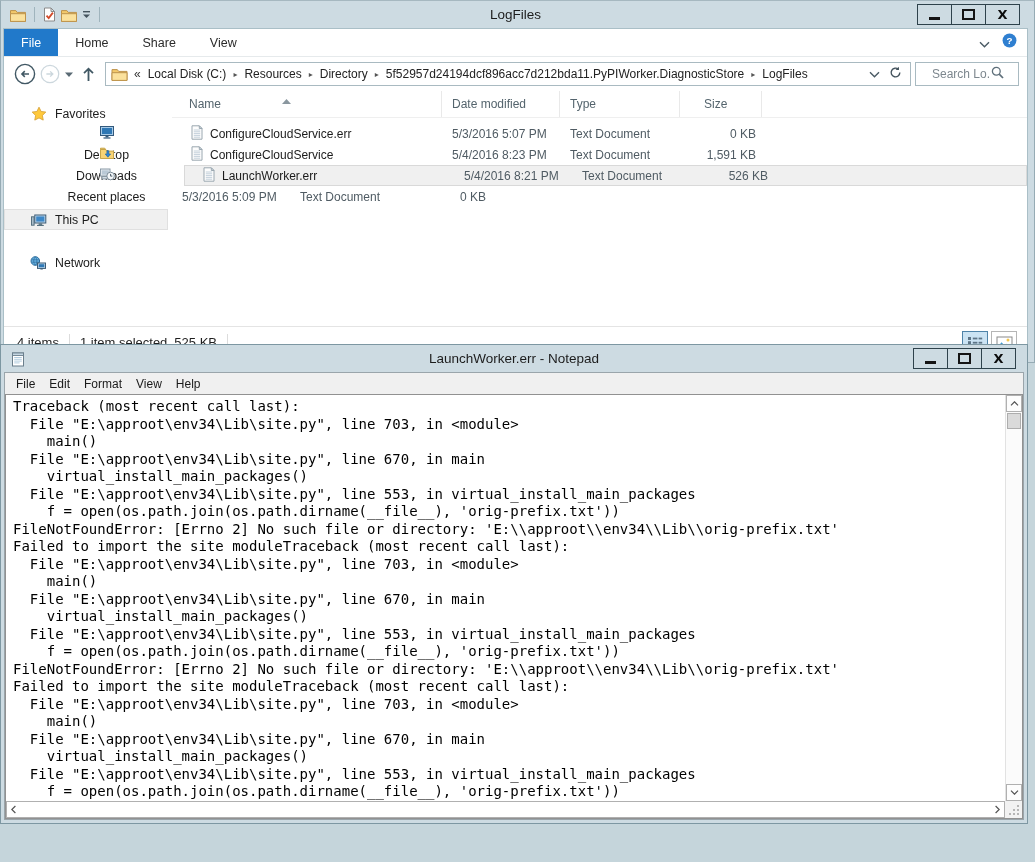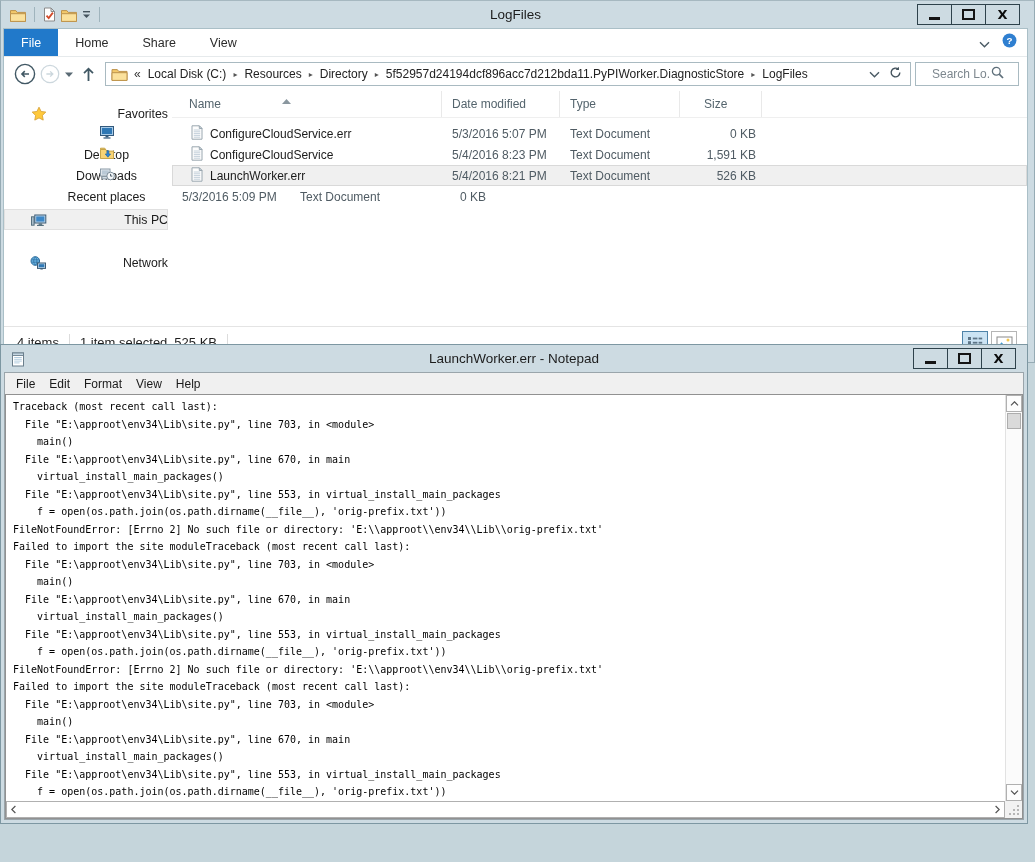--- a/index.html
+++ b/index.html
@@ -39,36 +39,36 @@
   .crumb-overflow{color:#333;cursor:pointer;}
   #crumbs{display:flex;align-items:center;white-space:nowrap;overflow:hidden;}
   .crumb{cursor:pointer;padding:0 1px;}
   .crumb-sep{font-size:8px;color:#555;padding:0 6px;}
   .addr-right{margin-left:auto;display:flex;align-items:center;gap:9px;padding:0 3px;}
   .searchbox{width:104px;height:24px;box-sizing:border-box;border:1px solid #a9bac1;display:flex;align-items:center;padding:0 14px;background:#fff;}
   .searchbox input{border:none;outline:none;flex:1;min-width:0;font-size:12px;color:#333;font-family:inherit;background:transparent;}
   .searchbox input::placeholder{color:#7d878e;}
   .main{flex:1;min-height:0;display:flex;}
   .sidebar{width:168px;flex:none;padding-top:12px;font-size:12.3px;color:#1c1c1c;}
-  .side-item{height:21px;display:flex;align-items:center;gap:8px;padding-left:26px;margin-right:4px;cursor:pointer;justify-content:space-between;}
+  .side-item{height:21px;display:flex;align-items:center;gap:8px;padding-left:26px;margin-right:4px;cursor:pointer;}
   .side-item.lvl1{padding-left:41px;flex-direction:column;}
   .side-item.gap{margin-top:22px;}
   .side-item.sel{background:#f0f0f0;outline:1px solid #e0e0e0;outline-offset:-1px;}
   .sicon{width:17px;display:flex;align-items:center;justify-content:center;}
   .filearea{flex:1;min-width:0;font-size:12px;}
   .fheader{display:flex;height:26px;align-items:center;color:#54646d;border-bottom:1px solid #efefef;}
   .hcol{position:relative;height:100%;display:flex;align-items:center;border-right:1px solid #e9e9e9;box-sizing:border-box;padding-left:10px;cursor:pointer;}
   .hcol.name{width:270px;padding-left:17px;}
   .hcol.date{width:118px;}
   .hcol.type{width:120px;}
   .hcol.size{width:82px;padding-left:24px;}
   .sortmark{position:absolute;left:110px;top:2px;}
   .frow{display:flex;height:21px;align-items:center;cursor:pointer;}
   #frows{padding-top:5px;}
-  .frow.sel{background:#f0f0f0;outline:1px solid #d9d9d9;outline-offset:-1px;}
+  .frow.sel{background:#f0f0f0;outline:1px solid #d9d9d9;outline-offset:-1px;margin-left:12px;}
   .cell{box-sizing:border-box;}
   .cell.name{width:270px;display:flex;align-items:center;gap:7px;padding-left:19px;color:#1b1b1b;}
   .cell.date{width:118px;color:#4f5b63;padding-left:10px;}
   .cell.type{width:120px;color:#4f5b63;padding-left:10px;}
   .cell.size{width:82px;color:#4f5b63;text-align:right;padding-right:6px;}
   .statusbar{height:30px;flex:none;display:flex;align-items:center;gap:10px;border-top:1px solid #e4e4e4;padding-left:13px;font-size:13px;color:#1f1f1f;}
   .sdiv{width:1px;height:16px;background:#dcdcdc;}
   .viewbtns{margin-left:auto;display:flex;gap:3px;padding-right:10px;}
   .vbtn{width:24px;height:20px;display:flex;align-items:center;justify-content:center;border:1px solid #b5b5b5;background:#fff;cursor:pointer;}
   .vbtn.active{background:#cbe3f3;border-color:#4f83a8;}
@@ -77,21 +77,21 @@
   .notepad-frame{
     position:absolute;left:0;top:344px;width:1028px;height:480px;box-sizing:border-box;
     background:#cddbe2;border:1px solid #7d97a2;padding:0 3px 3px 3px;display:flex;flex-direction:column;
   }
   .np-icon{margin-left:6px;display:flex;align-items:center;}
   .np-client{flex:1;min-height:0;background:#f0f0f0;border:1px solid #9aa5ab;display:flex;flex-direction:column;}
   .menubar{height:21px;flex:none;display:flex;align-items:center;padding-left:4px;font-size:12px;color:#1a1a1a;}
   .mitem{padding:0 7px;cursor:pointer;}
   .textwrap{flex:1;min-height:0;position:relative;background:#fff;border:1px solid #919191;}
   .textcontent{position:absolute;left:0;top:0;right:17px;bottom:17px;overflow:hidden;padding:3px 0 0 7px;
-    font-family:"DejaVu Sans Mono","Liberation Mono",monospace;font-size:10px;line-height:17.5px;color:#000;white-space:pre;}
+    font-family:"DejaVu Sans Mono","Liberation Mono",monospace;font-size:14px;line-height:17.5px;color:#000;white-space:pre;}
   .tline{height:17.5px;}
   .vscroll{position:absolute;top:0;right:0;bottom:17px;width:17px;background:#fbfbfb;border-left:1px solid #e2e2e2;box-sizing:border-box;}
   .varrow{position:absolute;left:0;right:0;top:0;height:17px;box-sizing:border-box;border:1px solid #b0b0b0;background:#fdfdfd;display:flex;align-items:center;justify-content:center;cursor:pointer;}
   .varrow.vdown{top:auto;bottom:0;}
   .vthumb{position:absolute;top:18px;left:1px;right:1px;height:16px;background:#dadada;border:1px solid #adadad;box-sizing:border-box;cursor:grab;}
   .hscroll{position:absolute;left:0;bottom:0;right:17px;height:17px;box-sizing:border-box;border:1px solid #b0b0b0;background:#fff;display:flex;align-items:center;justify-content:space-between;padding:0 4px;}
   .harrow{display:flex;align-items:center;cursor:pointer;}
   .grip{position:absolute;right:0;bottom:0;width:17px;height:17px;background:#f2f2f2;display:flex;align-items:flex-end;justify-content:flex-end;cursor:nwse-resize;}
 </style>
 </head>

